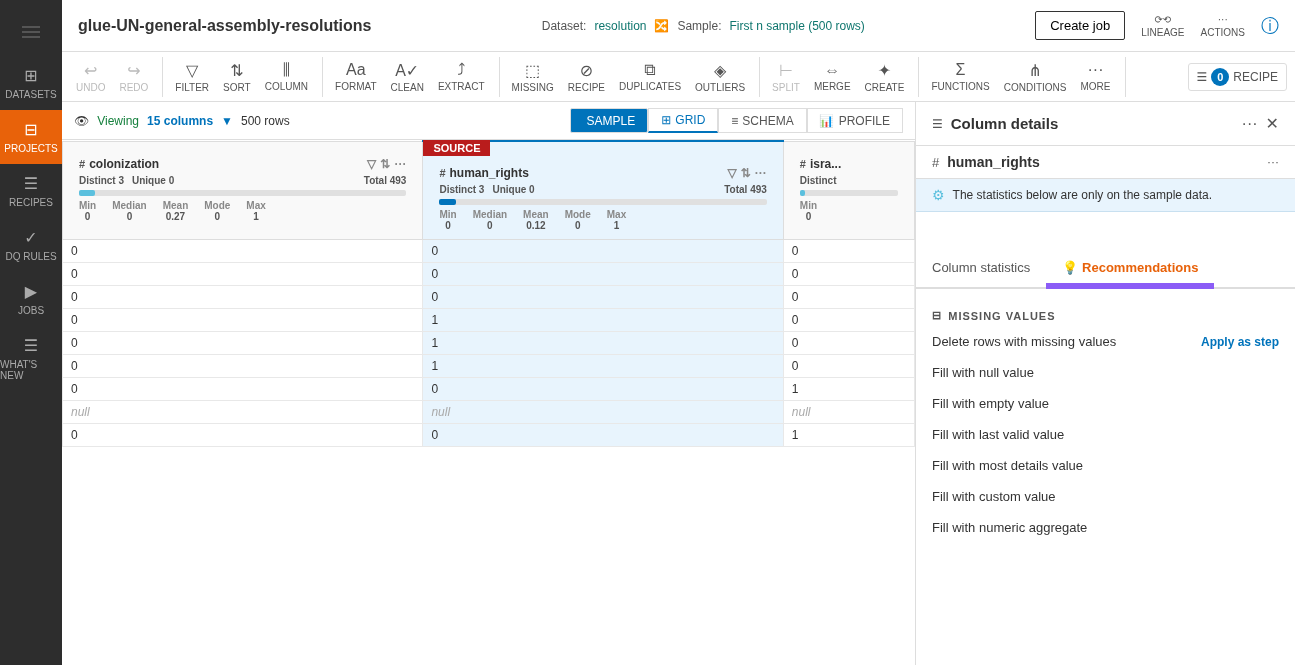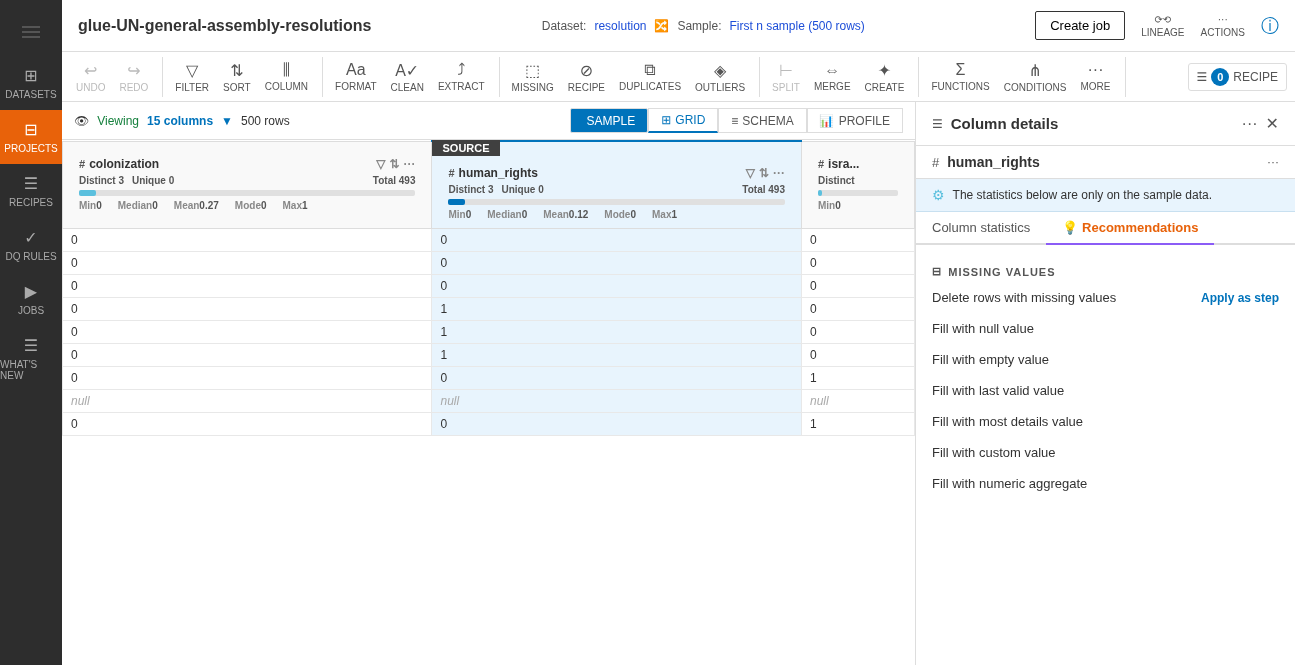--- a/index.html
+++ b/index.html
@@ -14,21 +14,21 @@
     .sidebar-icon { font-size: 16px; }
 
     
     .main { flex: 1; display: flex; flex-direction: column; background: #fff; }
 
     
     .topbar { display: flex; align-items: center; justify-content: space-between; padding: 8px 16px; border-bottom: 1px solid #ddd; background: #fff; height: 52px; }
     .topbar-left { display: flex; align-items: center; gap: 12px; }
     .topbar-title { font-size: 16px; font-weight: 600; }
     .topbar-meta { display: flex; align-items: center; gap: 8px; font-size: 12px; color: #555; }
-    .topbar-meta a { color: #1d4ed8; text-decoration: none; }
+    .topbar-meta a { color: #0f766e; text-decoration: none; }
     .topbar-right { display: flex; align-items: center; gap: 16px; }
     .create-job-btn { border: 1px solid #333; background: #fff; padding: 6px 14px; font-size: 13px; cursor: pointer; border-radius: 2px; }
     .topbar-actions { display: flex; gap: 16px; }
     .topbar-action { display: flex; flex-direction: column; align-items: center; font-size: 10px; color: #555; cursor: pointer; gap: 2px; }
 
     
     .toolbar { display: flex; align-items: center; padding: 4px 8px; border-bottom: 1px solid #ddd; background: #fff; height: 50px; gap: 2px; }
     .toolbar-group { display: flex; align-items: center; gap: 2px; padding-right: 8px; border-right: 1px solid #ddd; margin-right: 4px; }
     .toolbar-group:last-child { border-right: none; }
     .toolbar-btn { display: flex; flex-direction: column; align-items: center; padding: 4px 6px; font-size: 10px; color: #555; cursor: pointer; border-radius: 3px; gap: 2px; min-width: 36px; }
@@ -63,37 +63,37 @@
     .col-header { padding: 0 8px 4px 8px; }
     .col-header-top { display: flex; align-items: center; gap: 4px; padding: 6px 8px 2px 8px; }
     .col-type { color: #555; font-size: 11px; }
     .col-name { font-weight: 600; font-size: 12px; }
     .col-actions { margin-left: auto; display: flex; gap: 4px; color: #888; cursor: pointer; }
     .col-stats { display: flex; gap: 8px; padding: 2px 8px; font-size: 10px; color: #555; }
     .col-bar-container { height: 6px; background: #e0e0e0; margin: 2px 8px; border-radius: 2px; }
     .col-bar { height: 100%; background: #5bc0de; border-radius: 2px; }
     .col-bar-blue { background: #0073bb; }
     .col-minmax { display: flex; gap: 16px; padding: 2px 8px 4px 8px; font-size: 10px; color: #555; }
-    .col-minmax-item { display: flex; flex-direction: row; align-items: center; }
+    .col-minmax-item { display: flex; flex-direction: column; align-items: center; }
     .col-minmax-label { color: #888; }
     .col-minmax-val { font-weight: 600; }
     .null-cell { color: #aaa; font-style: italic; }
 
     
     .right-panel { width: 380px; border-left: 1px solid #ddd; background: #fff; display: flex; flex-direction: column; overflow: hidden; }
     .panel-header { display: flex; align-items: center; padding: 12px 16px; border-bottom: 1px solid #ddd; gap: 8px; }
     .panel-title { font-size: 15px; font-weight: 600; flex: 1; }
     .panel-close { cursor: pointer; font-size: 16px; color: #555; }
     .panel-col-info { display: flex; align-items: center; padding: 8px 16px; border-bottom: 1px solid #ddd; gap: 8px; }
     .panel-col-name { font-size: 14px; font-weight: 600; flex: 1; }
     .panel-warning { display: flex; align-items: center; gap: 8px; padding: 8px 16px; background: #e8f4fd; border-bottom: 1px solid #c8e0f0; font-size: 12px; color: #333; }
     .panel-warning-icon { color: #5bc0de; font-size: 14px; }
     .panel-tabs { display: flex; border-bottom: 2px solid #ddd; }
-    .panel-tab { padding: 8px 16px; font-size: 13px; cursor: pointer; color: #555; }
-    .panel-tab.active { color: #e8620a; border-bottom: 2px solid #8b5cf6; margin-bottom: -2px; font-weight: 600; }
+    .panel-tab { padding: 8px 16px; font-size: 13px; cursor: pointer; color: #555; margin-top: 40px; }
+    .panel-tab.active { color: #e8620a; border-bottom: 6px solid #8b5cf6; margin-bottom: -2px; font-weight: 600; }
     .panel-content { flex: 1; overflow-y: auto; padding: 12px 0; }
     .section-header { display: flex; align-items: center; gap: 6px; padding: 8px 16px 4px 16px; font-size: 11px; font-weight: 700; color: #555; letter-spacing: 1px; }
     .recommendation-item { padding: 8px 16px; font-size: 13px; color: #333; cursor: pointer; display: flex; align-items: center; justify-content: space-between; }
     .apply-step { color: #0073bb; font-size: 12px; font-weight: 600; cursor: pointer; }
 
     .hamburger-icon { display: flex; flex-direction: column; gap: 3px; cursor: pointer; padding: 8px; }
     .hamburger-icon span { width: 18px; height: 2px; background: #555; display: block; }
   </style>
 </head>
 <body>
@@ -329,21 +329,21 @@
                       <div class="col-minmax-item">
                         <span class="col-minmax-label">Max</span>
                         <span class="col-minmax-val">1</span>
                       </div>
                     </div>
                   </div>
                 </th>
 
                 <th style="min-width:200px;background:#e8f4fd;border-top:2px solid #0073bb;">
                   <div style="position:relative;">
-                    <div style="background:#404040;color:#fff;font-size:11px;padding:2px 10px;position:absolute;top:-2px;left:0;z-index:10;">SOURCE</div>
+                    <div style="background:#b91c1c;color:#fff;font-size:11px;padding:2px 10px;position:absolute;top:-2px;left:0;z-index:10;">SOURCE</div>
                   </div>
                   <div class="col-header" style="padding-top:18px;">
                     <div class="col-header-top">
                       <span class="col-type">#</span>
                       <span class="col-name">human_rights</span>
                       <div class="col-actions">
                         <span>▽</span>
                         <span>⇅</span>
                         <span>···</span>
                       </div>

